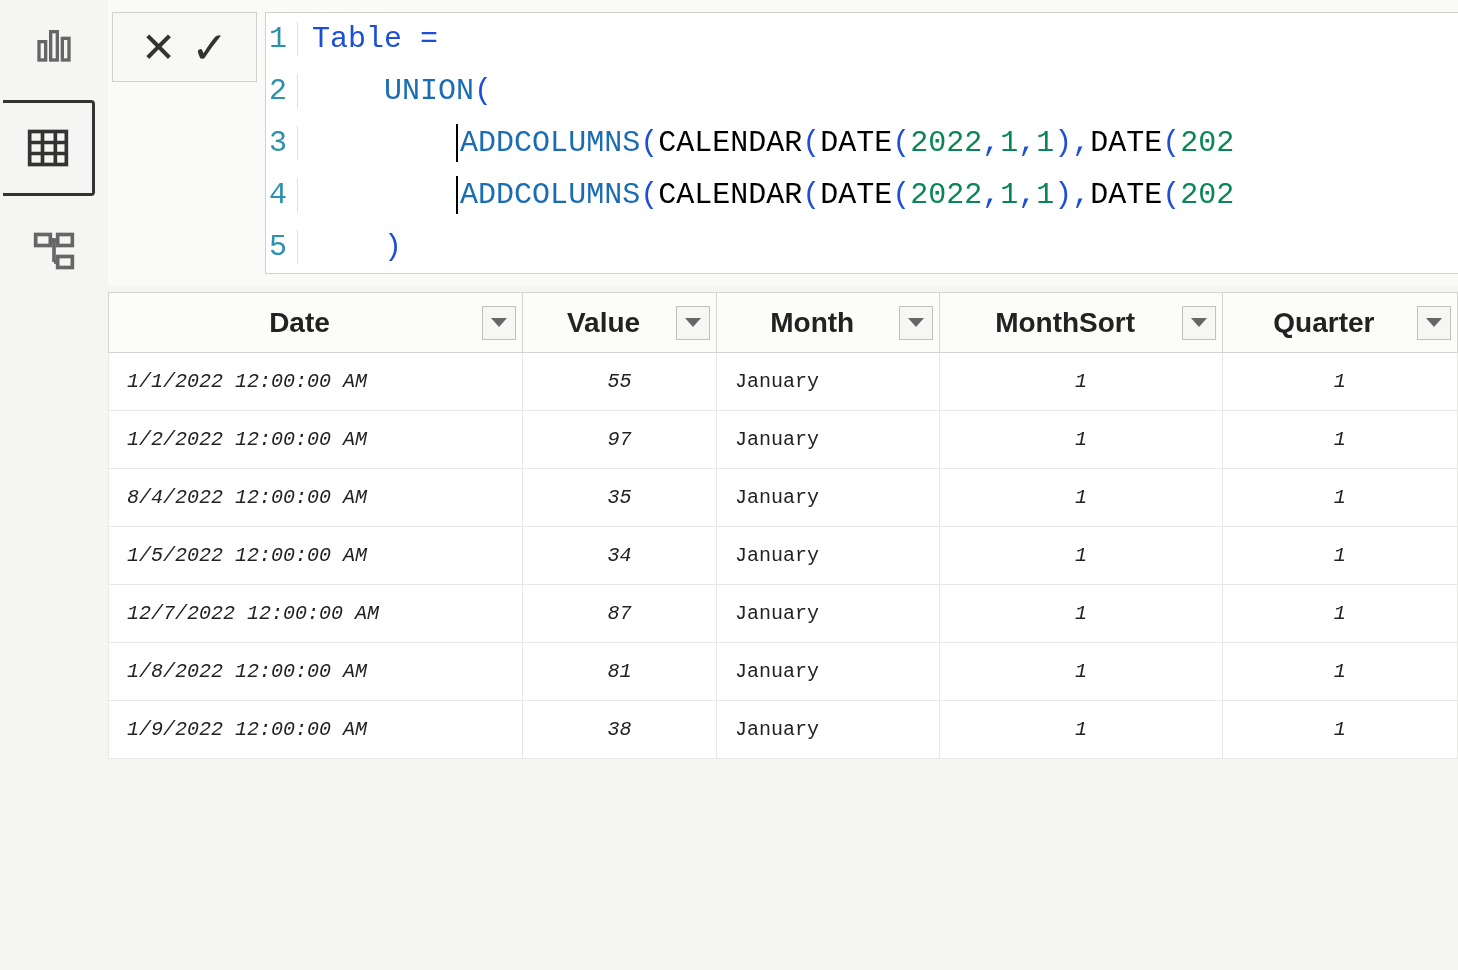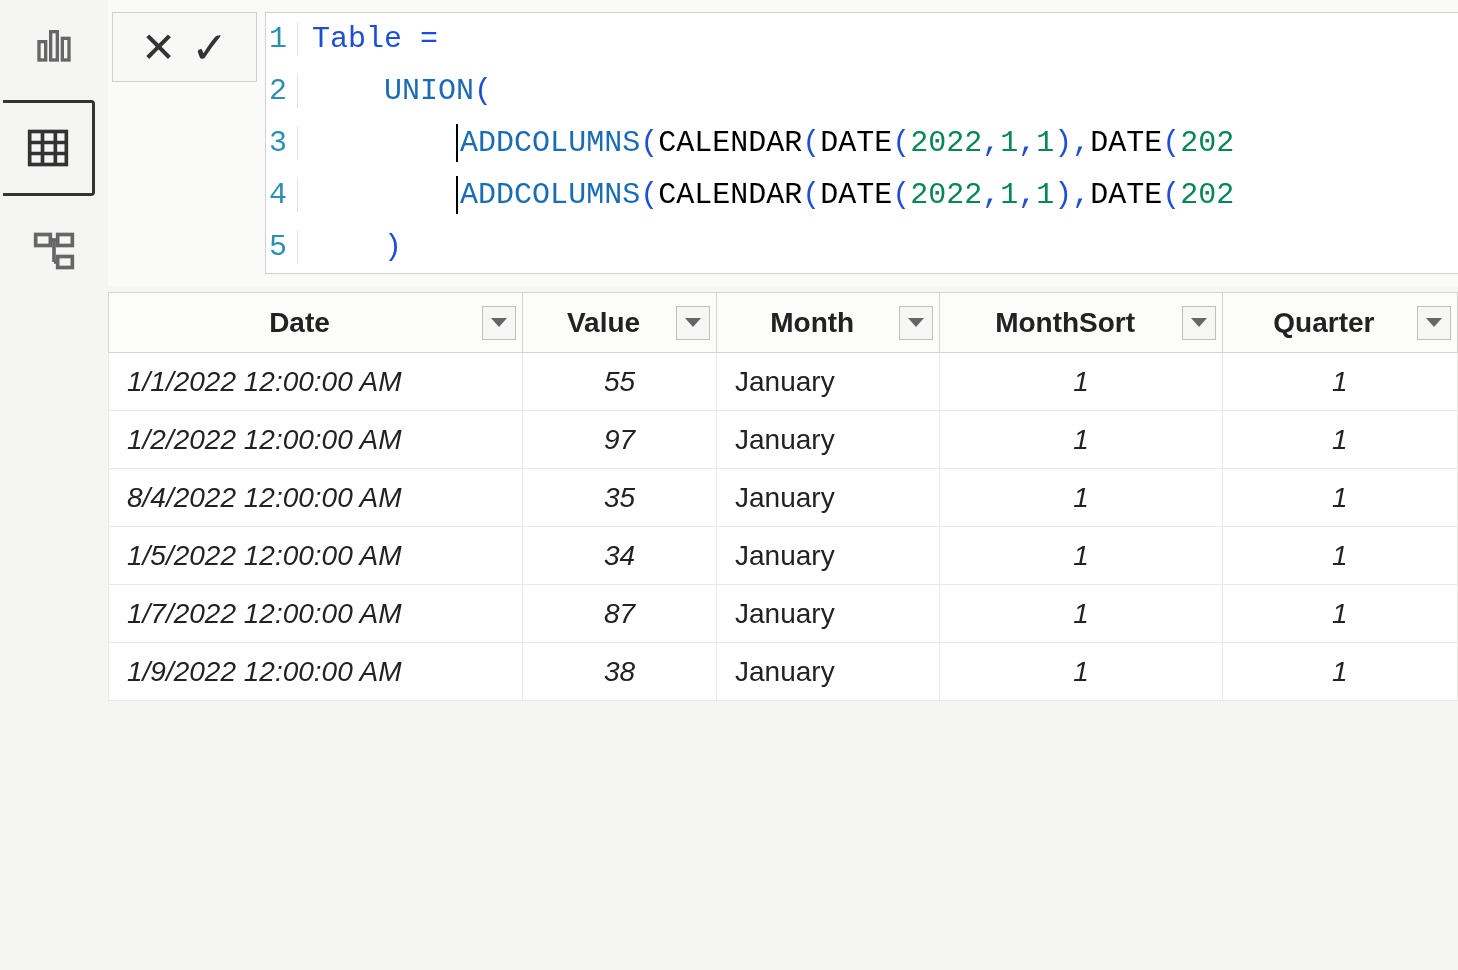--- a/index.html
+++ b/index.html
@@ -155,23 +155,24 @@
       content: '';
       width: 0;
       height: 0;
       border-left: 8px solid transparent;
       border-right: 8px solid transparent;
       border-top: 9px solid #666;
     }
     td {
       border: 1px solid #e8e8e4;
       padding: 12px 18px;
-      font-size: 28px;
+      font-size: 20px;
       height: 58px;
       color: #222;
+      font-family: Liberation Mono, monospace;
     }
     td.date-col {
       font-style: italic;
       text-align: left;
     }
     td.num-col {
       text-align: center;
       font-style: italic;
     }
     td.text-col {
@@ -306,22 +307,29 @@
               <td class="num-col">1</td>
             </tr>
             <tr>
               <td class="date-col">1/5/2022 12:00:00 AM</td>
               <td class="num-col">34</td>
               <td class="text-col">January</td>
               <td class="num-col">1</td>
               <td class="num-col">1</td>
             </tr>
             <tr>
-              <td class="date-col">1/7/2022 12:00:00 AM</td>
+              <td class="date-col">12/7/2022 12:00:00 AM</td>
               <td class="num-col">87</td>
+              <td class="text-col">January</td>
+              <td class="num-col">1</td>
+              <td class="num-col">1</td>
+            </tr>
+            <tr>
+              <td class="date-col">1/8/2022 12:00:00 AM</td>
+              <td class="num-col">81</td>
               <td class="text-col">January</td>
               <td class="num-col">1</td>
               <td class="num-col">1</td>
             </tr>
             <tr>
               <td class="date-col">1/9/2022 12:00:00 AM</td>
               <td class="num-col">38</td>
               <td class="text-col">January</td>
               <td class="num-col">1</td>
               <td class="num-col">1</td>

